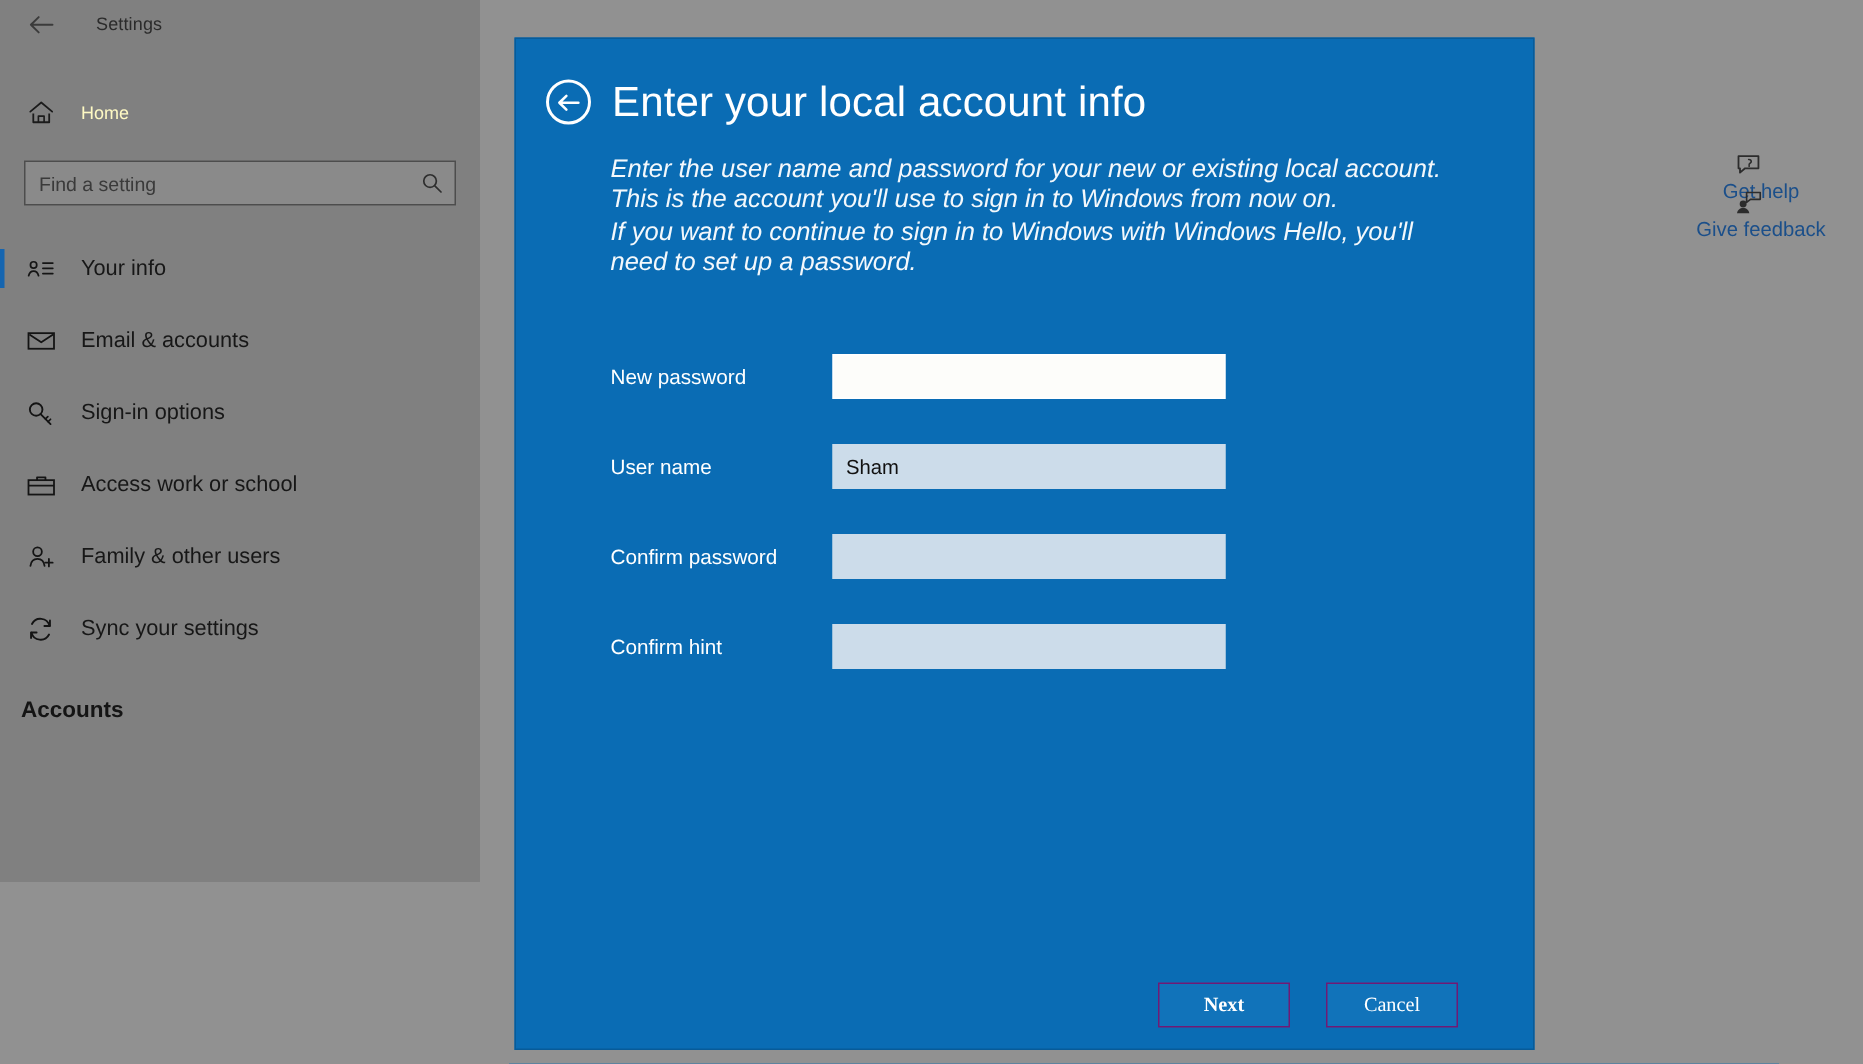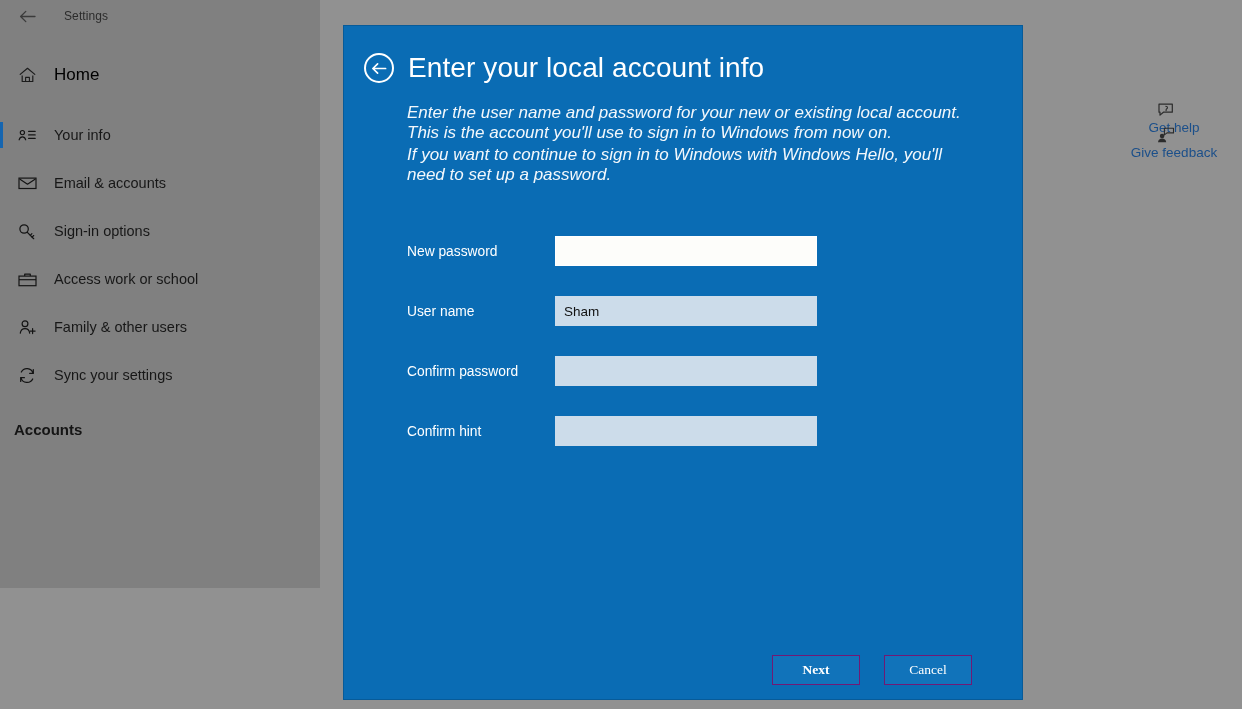--- a/index.html
+++ b/index.html
@@ -63,22 +63,22 @@
     padding-left: 16px;
     cursor: pointer;
   }
   #home-row .ico {
     width: 22px; height: 20px;
     display: flex; align-items: center; justify-content: center;
     color: #1c1c1c;
   }
   #home-label {
     margin-left: 16px;
-    font-size: 17px;
-    color: #000000;
+    font-size: 12px;
+    color: #fef9c3;
   }
 
   
   #search-wrap {
     margin: 14px 16px 0 16px;
     height: 30px;
     background: #8a8a8a;
     border: 1px solid #4d4d4d;
     display: flex;
     align-items: center;
@@ -297,20 +297,29 @@
       <span class="ico">
         <svg width="17" height="16" viewBox="0 0 17 16" fill="none" aria-hidden="true">
           <path d="M1.2 7.4L8.5 1.3L15.8 7.4" stroke="currentColor" stroke-width="1.2" stroke-linecap="round" stroke-linejoin="round"></path>
           <path d="M3.2 8.6V14.5H13.8V8.6" stroke="currentColor" stroke-width="1.2" stroke-linejoin="round"></path>
           <path d="M6.6 14.5V10.4H10.4V14.5" stroke="currentColor" stroke-width="1.1" stroke-linejoin="round"></path>
         </svg>
       </span>
       <span id="home-label">Home</span>
     </div>
 
+    <div id="search-wrap">
+      <input id="search-input" type="text" placeholder="Find a setting" style="">
+      <span id="search-icon">
+        <svg width="14" height="14" viewBox="0 0 14 14" fill="none" aria-hidden="true">
+          <circle cx="5.7" cy="5.7" r="4.2" stroke="currentColor" stroke-width="1.15"></circle>
+          <path d="M8.9 8.9L13 13" stroke="currentColor" stroke-width="1.15" stroke-linecap="round"></path>
+        </svg>
+      </span>
+    </div>
 
     <div id="nav-list">
 
       <div class="nav-item selected">
         <span class="sel-bar"></span>
         <span class="ico">
           <svg width="18" height="14" viewBox="0 0 18 14" fill="none" aria-hidden="true">
             <circle cx="4.4" cy="4.6" r="2.1" stroke="currentColor" stroke-width="1.15"></circle>
             <path d="M1.1 11.8c.5-2 1.8-3 3.3-3s2.8 1 3.3 3" stroke="currentColor" stroke-width="1.15" stroke-linecap="round"></path>
             <path d="M10.6 3.4h6.6M10.6 6.9h6.6M10.6 10.4h6.6" stroke="currentColor" stroke-width="1.15" stroke-linecap="round"></path>

